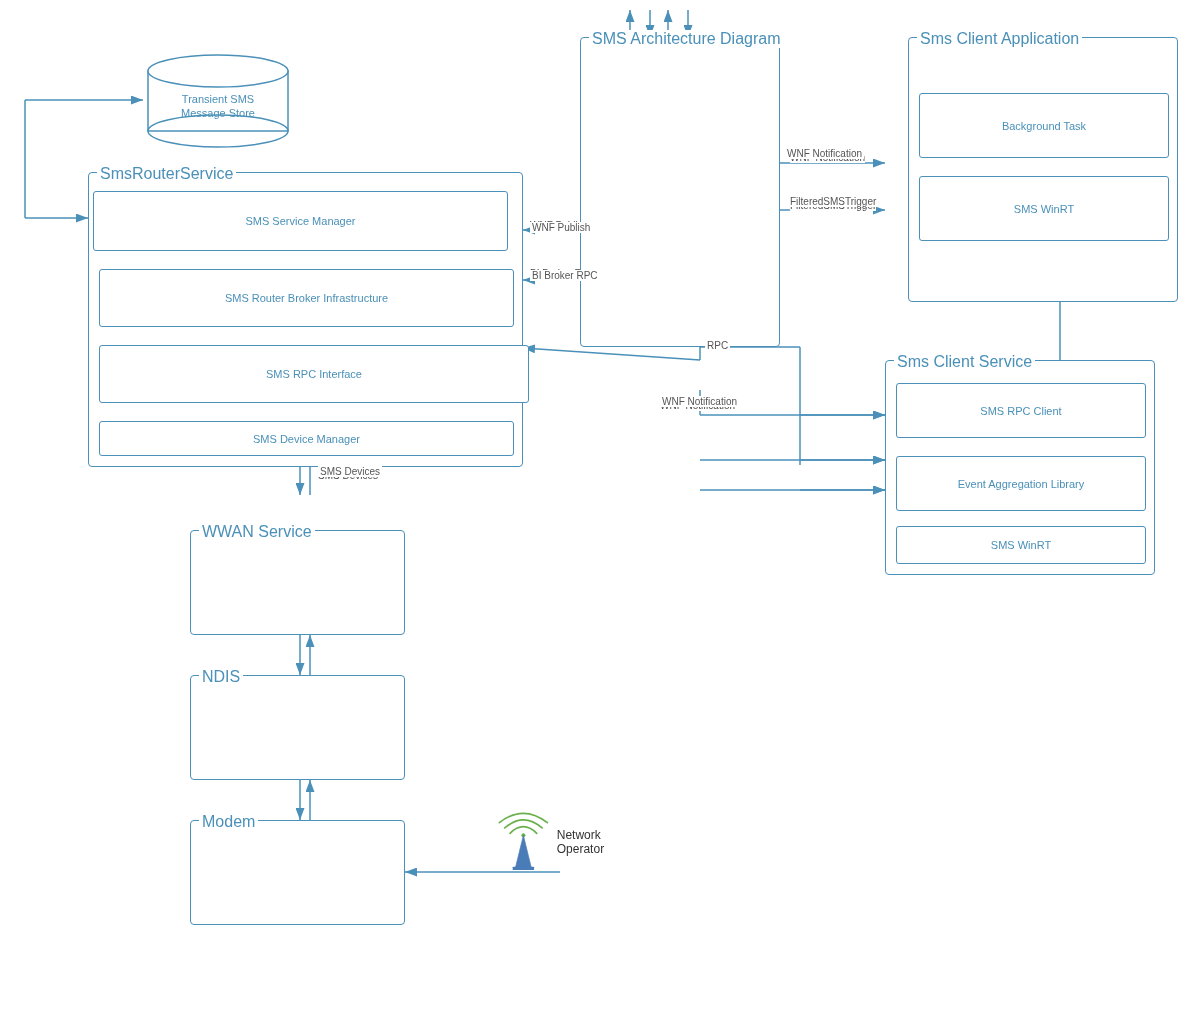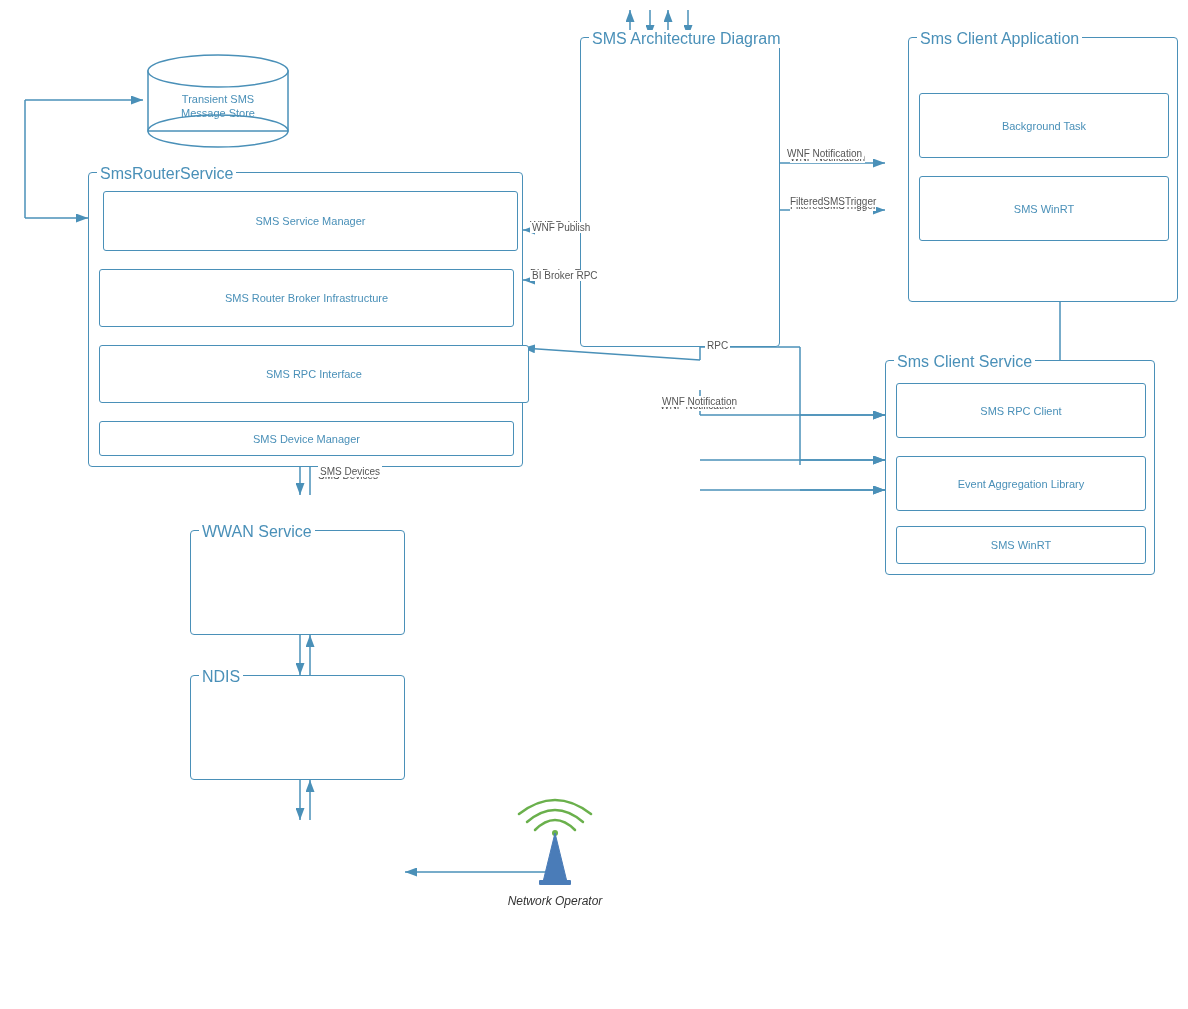--- a/index.html
+++ b/index.html
@@ -62,24 +62,23 @@
       pointer-events: none;
     }
     
     .cylinder {
       position: absolute;
     }
     
     .network-operator {
       position: absolute;
       display: flex;
-      flex-direction: column;
+      flex-direction: row;
       align-items: center;
       justify-content: flex-end;
-      font-style: italic;
     }
     .network-operator-label {
       font-size: 12px;
       color: #333;
       margin-top: 4px;
     }
   </style>
 </head>
 <body>
 
@@ -172,21 +171,21 @@
 
       <ellipse cx="75" cy="78" rx="70" ry="16" fill="none" stroke="#4a90b8" stroke-width="1.5" stroke-dasharray="none"></ellipse>
       <text x="75" y="50" text-anchor="middle" font-size="11" fill="#4a90b8" font-family="Segoe UI,Arial,sans-serif">Transient SMS</text>
       <text x="75" y="64" text-anchor="middle" font-size="11" fill="#4a90b8" font-family="Segoe UI,Arial,sans-serif">Message Store</text>
     </svg>
   </div>
 
   <div class="box" style="left:88px; top:172px; width:435px; height:295px;">
     <span class="box-label">SmsRouterService</span>
 
-    <div class="inner-box" style="left:14px; top:18px; right:10px; width:415px; height:60px;">
+    <div class="inner-box" style="left:4px; top:18px; right:10px; width:415px; height:60px;">
       <span>SMS Service Manager</span>
     </div>
 
     <div class="inner-box" style="left:10px; top:96px; width:415px; height:58px;">
       <span>SMS Router Broker Infrastructure</span>
     </div>
 
     <div class="inner-box" style="left:10px; top:172px; width:430px; height:58px;">
       <span>SMS RPC Interface</span>
     </div>
@@ -229,20 +228,23 @@
   </div>
 
   <div class="box" style="left:190px; top:675px; width:215px; height:105px;">
     <span class="box-label">NDIS</span>
   </div>
 
   <div class="box" style="left:190px; top:530px; width:215px; height:105px;">
     <span class="box-label">WWAN Service</span>
   </div>
 
+  <div class="box" style="left:190px; top:820px; width:215px; height:105px;">
+    <span class="box-label">Modem</span>
+  </div>
 
   <div class="network-operator" style="left:490px; top:790px; width:130px;">
 
     <svg width="100" height="100" viewBox="0 0 100 100">
 
       <path d="M30 40 Q50 20 70 40" fill="none" stroke="#6ab04c" stroke-width="2.5" stroke-linecap="round"></path>
       <path d="M22 32 Q50 8 78 32" fill="none" stroke="#6ab04c" stroke-width="2.5" stroke-linecap="round"></path>
       <path d="M14 24 Q50 -4 86 24" fill="none" stroke="#6ab04c" stroke-width="2.5" stroke-linecap="round"></path>
 
       <circle cx="50" cy="43" r="3" fill="#6ab04c"></circle>

